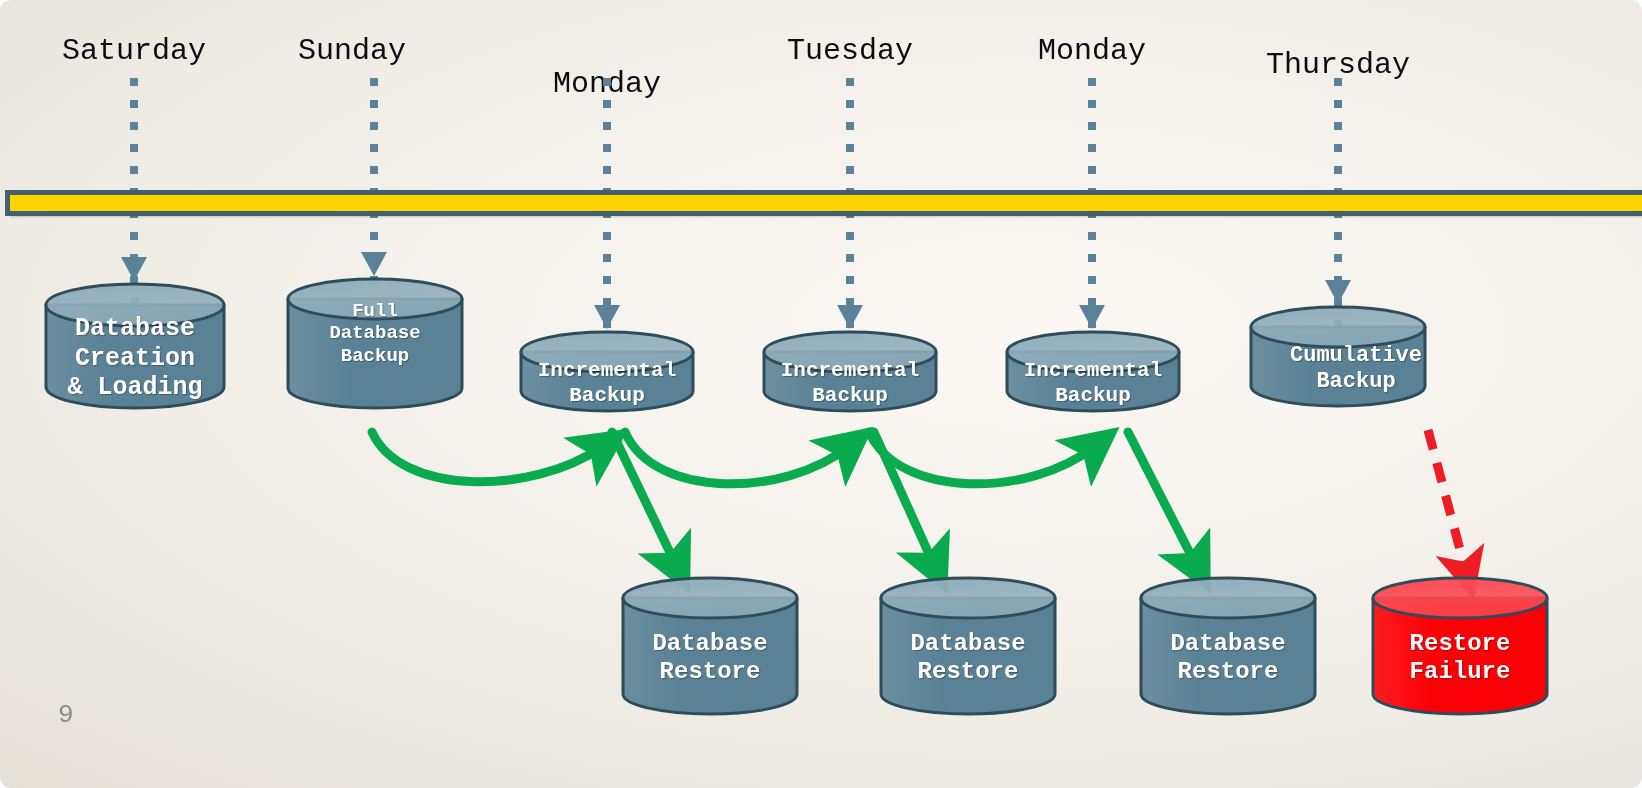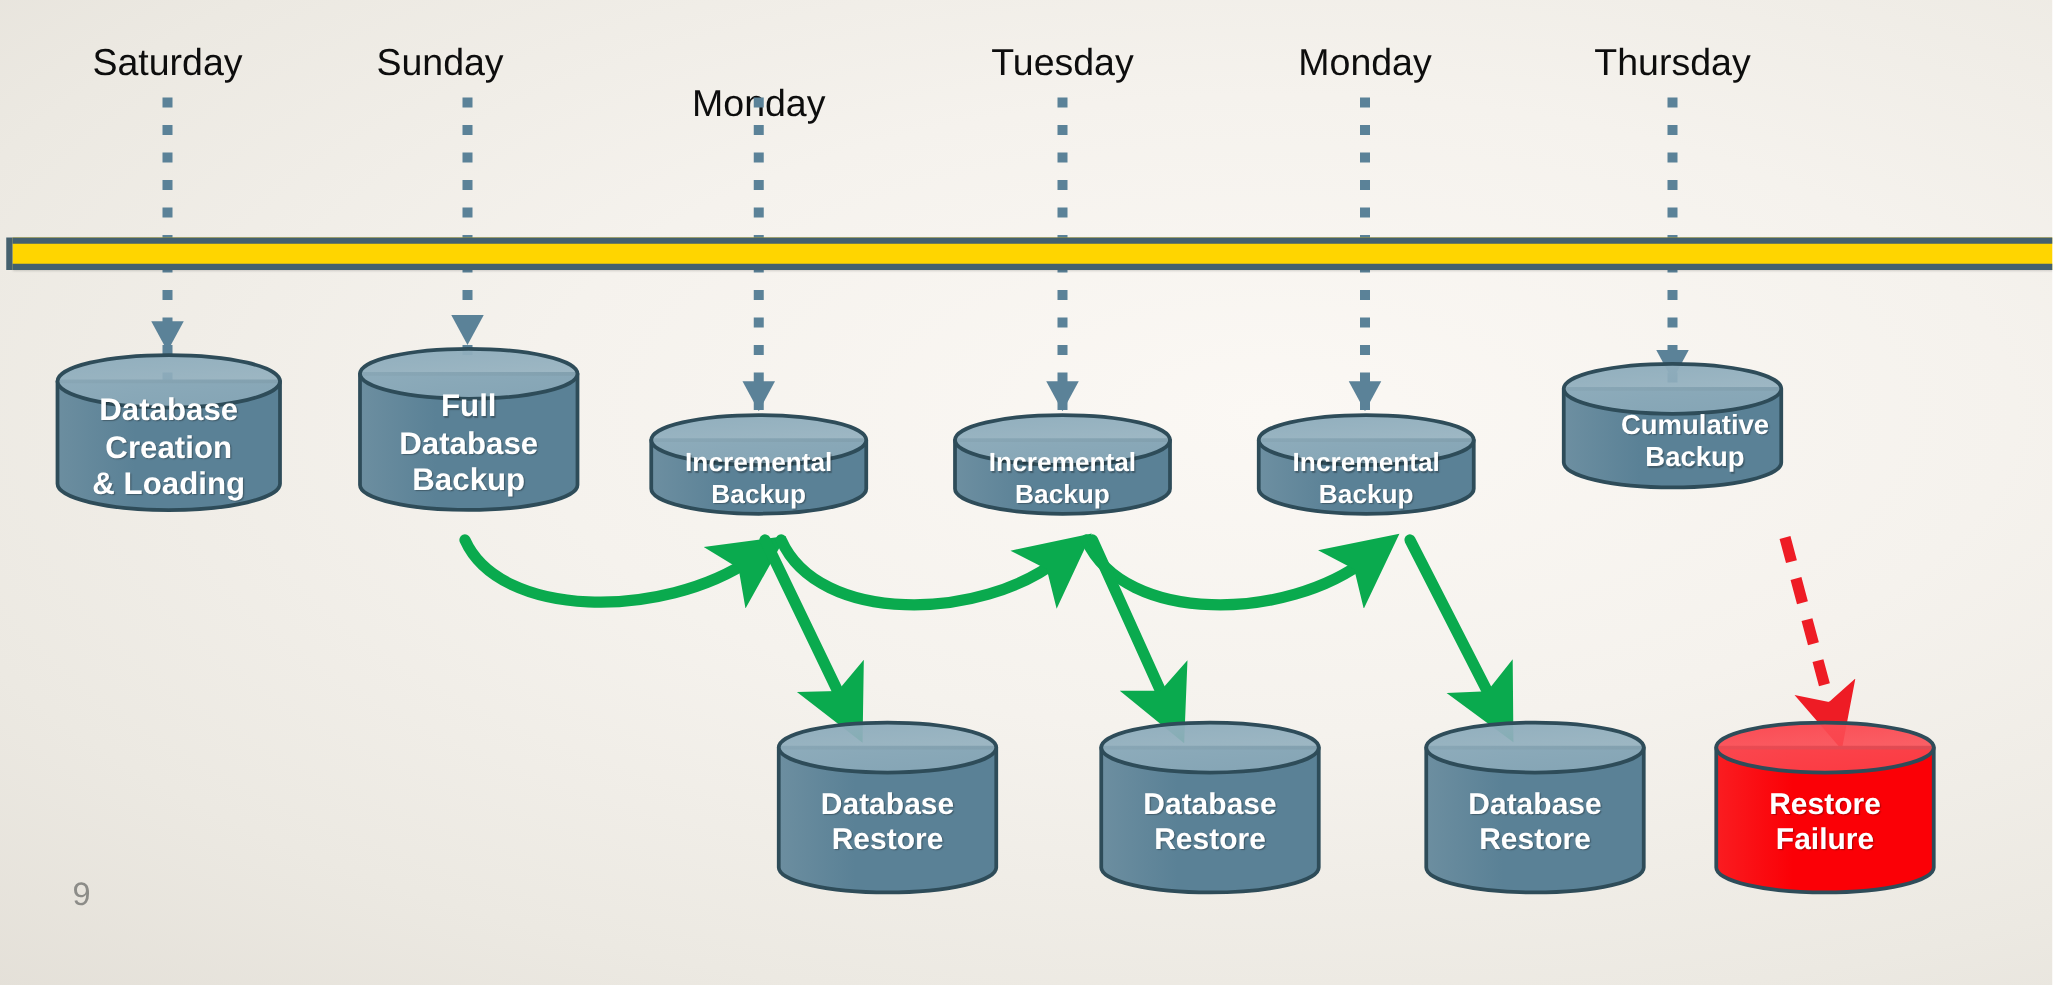--- a/index.html
+++ b/index.html
@@ -5,23 +5,24 @@
   html, body {
     margin: 0;
     padding: 0;
     background: #ffffff;
   }
   #slide {
     position: relative;
     width: 1642px;
     height: 788px;
     overflow: hidden;
-    font-family: Liberation Sans, sans-serif;
+    font-family: Liberation Mono, monospace;
     background:
       radial-gradient(ellipse 95% 85% at 62% 42%, #fbf8f4 0%, #f5f2ed 38%, #ece9e2 72%, #e2ded6 100%);
+    border-radius: 11px;
   }
 
   
   .day-label {
     position: absolute;
     transform: translateX(-50%);
     font-size: 30px;
     color: #0d0d0d;
     white-space: nowrap;
     letter-spacing: 0px;
@@ -110,21 +111,21 @@
         <path d="M1325,280 L1351,280 L1338,304 Z" fill="#5b8298"></path>
       </g>
   </svg>
 
   <div id="day-labels">
       <div class="day-label" style="left: 134px; top: 34px;">Saturday</div>
       <div class="day-label" style="left: 352px; top: 34px;">Sunday</div>
       <div class="day-label" style="left: 607px; top: 34px; margin-top: 33px;">Monday</div>
       <div class="day-label" style="left: 850px; top: 34px;">Tuesday</div>
       <div class="day-label" style="left: 1092px; top: 34px;">Monday</div>
-      <div class="day-label" style="left: 1338px; top: 34px;">Thursday</div>
+      <div class="day-label" style="left: 1338px; top: 48px;">Thursday</div>
     </div>
 
   <div class="timeline-bar"></div>
 
   <svg class="layer layer-arrows" viewBox="0 0 1642 788" width="1642" height="788">
     <defs>
       <marker id="grn-head" markerWidth="7" markerHeight="7" refX="3.0" refY="3.5" orient="auto" markerUnits="strokeWidth">
         <path d="M0,0.2 L6.6,3.5 L0,6.8 L1.5,3.5 Z" fill="#0aaa4e"></path>
       </marker>
       <marker id="red-head" markerWidth="6" markerHeight="6" refX="2.6" refY="3" orient="auto" markerUnits="strokeWidth">
@@ -179,21 +180,21 @@
          <stop offset="1" stop-color="#5a8196"></stop>
        </linearGradient>
        <linearGradient id="topgbackup_nodes1" x1="0" y1="0" x2="0.4" y2="1">
          <stop offset="0" stop-color="#90aebd"></stop>
          <stop offset="1" stop-color="#90aebd" stop-opacity="0.82"></stop>
        </linearGradient>
      </defs>
      <path d="M1,21 L1,110 A 87 20 0 0 0 175,110 L175,21 Z" fill="url(#bodygbackup_nodes1)" stroke="#2e4c59" stroke-width="3" stroke-linejoin="round"></path>
      <ellipse cx="88" cy="21" rx="87" ry="20" fill="url(#topgbackup_nodes1)" stroke="#2e4c59" stroke-width="3"></ellipse>
         </svg>
-        <div class="cyl-label" style="font-size: 25px; top: 33px;">Full
+        <div class="cyl-label" style="font-size: 19px; top: 22px;">Full
 Database
 Backup</div>
       </div>
       <div class="cyl" style="left: 520px; top: 331px; width: 174px; height: 81px;">
         <svg class="cyl-svg" width="174" height="81" viewBox="0 0 174 81">
           <defs>
        <linearGradient id="bodygbackup_nodes2" x1="0" y1="0" x2="1" y2="0">
          <stop offset="0" stop-color="#5a8196" stop-opacity="0.88"></stop>
          <stop offset="0.35" stop-color="#5a8196"></stop>
          <stop offset="1" stop-color="#5a8196"></stop>
@@ -240,21 +241,21 @@
          <stop offset="0" stop-color="#90aebd"></stop>
          <stop offset="1" stop-color="#90aebd" stop-opacity="0.82"></stop>
        </linearGradient>
      </defs>
      <path d="M1,21 L1,60 A 86 20 0 0 0 173,60 L173,21 Z" fill="url(#bodygbackup_nodes4)" stroke="#2e4c59" stroke-width="3" stroke-linejoin="round"></path>
      <ellipse cx="87" cy="21" rx="86" ry="20" fill="url(#topgbackup_nodes4)" stroke="#2e4c59" stroke-width="3"></ellipse>
         </svg>
         <div class="cyl-label" style="font-size: 21px; top: 28px;">Incremental
 Backup</div>
       </div>
-      <div class="cyl" style="left: 1250px; top: 290px; width: 212px; height: 101px;">
+      <div class="cyl" style="left: 1250px; top: 306px; width: 212px; height: 101px;">
         <svg class="cyl-svg" width="176" height="101" viewBox="0 0 176 101">
           <defs>
        <linearGradient id="bodygbackup_nodes5" x1="0" y1="0" x2="1" y2="0">
          <stop offset="0" stop-color="#5a8196" stop-opacity="0.88"></stop>
          <stop offset="0.35" stop-color="#5a8196"></stop>
          <stop offset="1" stop-color="#5a8196"></stop>
        </linearGradient>
        <linearGradient id="topgbackup_nodes5" x1="0" y1="0" x2="0.4" y2="1">
          <stop offset="0" stop-color="#90aebd"></stop>
          <stop offset="1" stop-color="#90aebd" stop-opacity="0.82"></stop>

